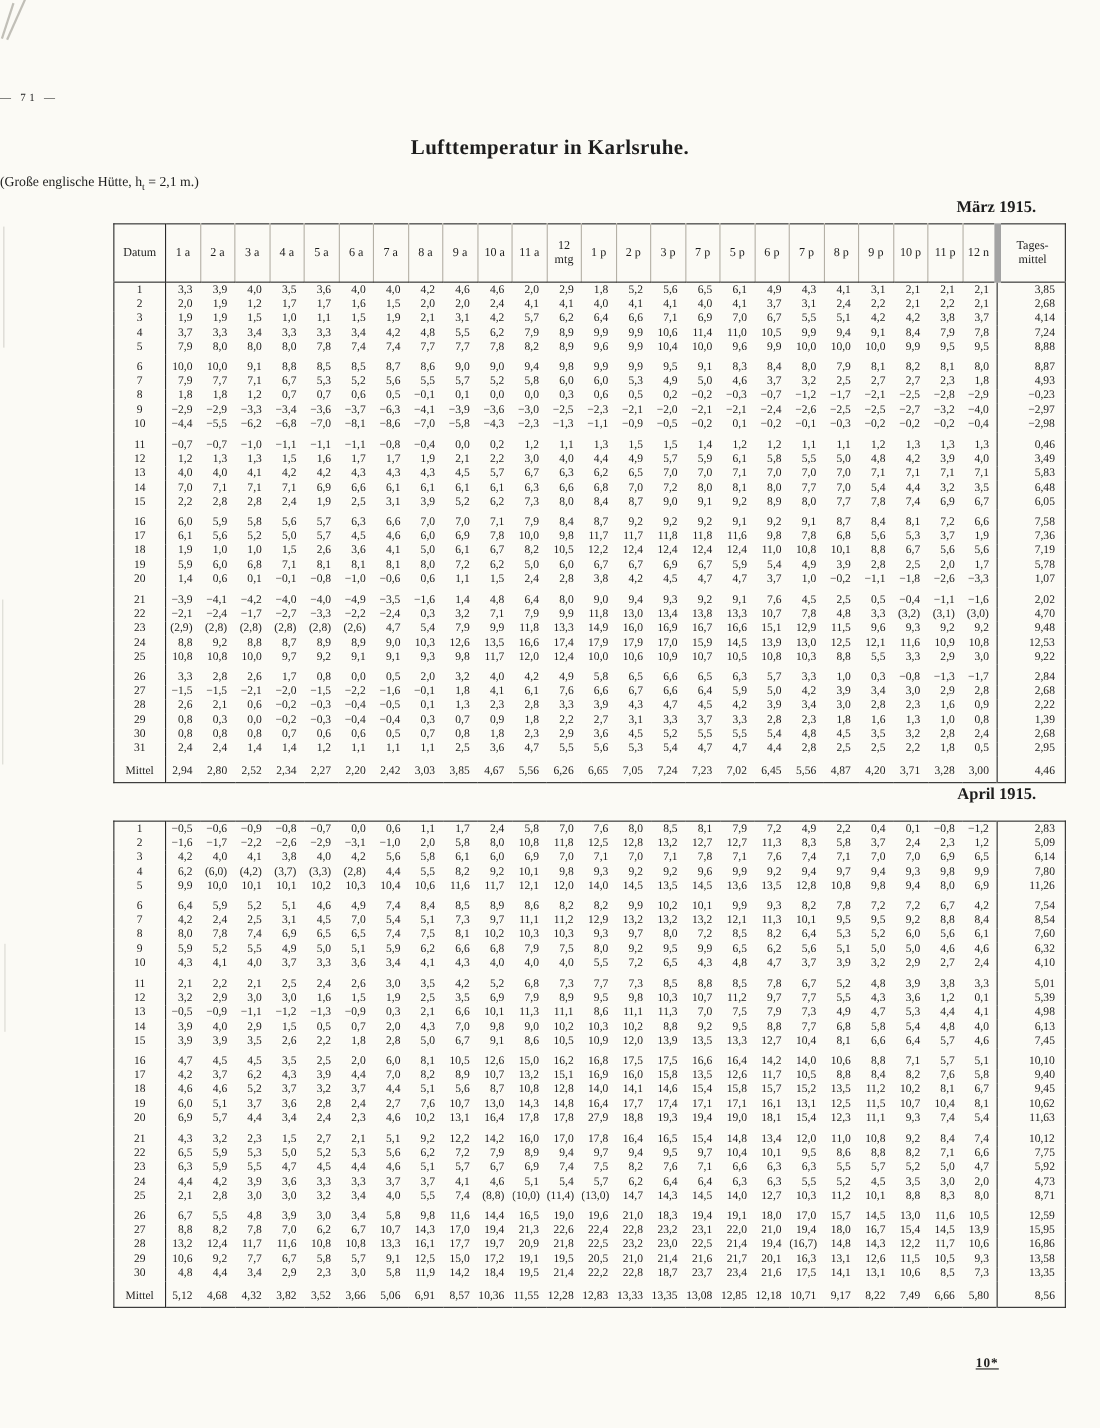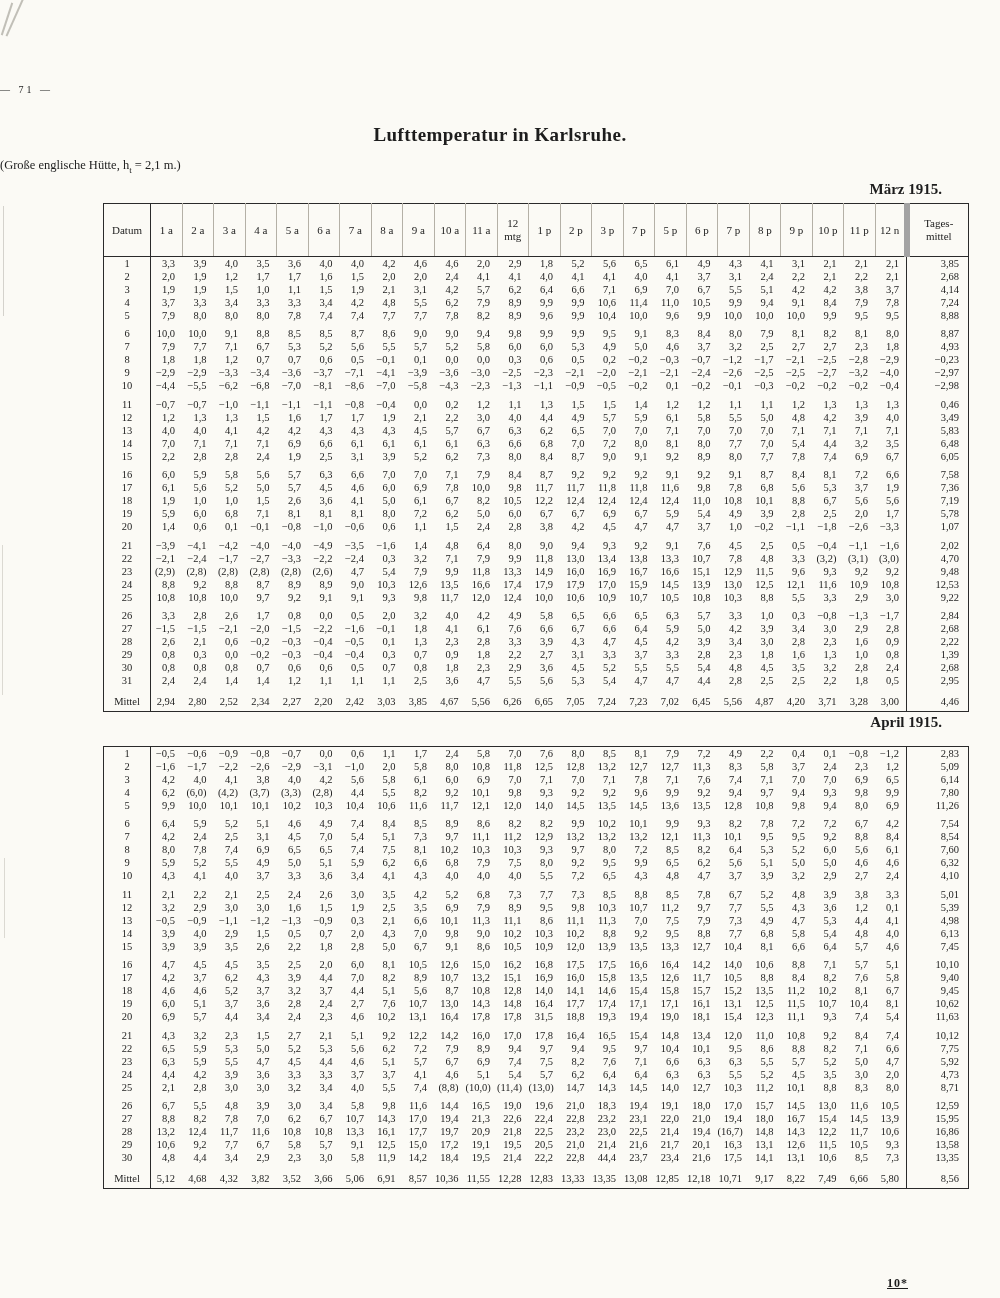--- a/index.html
+++ b/index.html
@@ -26,21 +26,21 @@
     padding:3px 0; height:46px; vertical-align:middle; text-align:center;
     border-bottom:1px solid #2a2a2a; border-right:1px solid #b4b0a6;
   }
   th:first-child { border-right:1px solid #2a2a2a; }
   th:last-child { border-right:none; border-left:6px solid #a3a3a3; }
   td.date { text-align:center; border-right:1px solid #2a2a2a; }
   td.val  { text-align:right; padding-right:7px; }
   td.mean { text-align:right; padding-right:9px; border-left:1px solid #2a2a2a; }
   tr.group-start td { padding-top:6px; }
   tr.mittel td { padding-top:8px; padding-bottom:3px; }
-  .footer-mark { position:absolute; right:92px; top:1276px; font-size:12px; font-weight:700; letter-spacing:1px;text-decoration:underline; }
+  .footer-mark { position:absolute; right:92px; top:1232px; font-size:12px; font-weight:700; letter-spacing:1px;text-decoration:underline; }
   .mark { position:absolute; background:#7a776d; opacity:.45; }
   #m1 { left:6px;  top:2px;   width:2px; height:34px;  transform:rotate(18deg); }
   #m2 { left:14px; top:-4px;  width:2px; height:42px;  transform:rotate(24deg); }
   #m3 { left:3px;  top:206px; width:1px; height:110px; opacity:.3; }
   #m4 { left:2px;  top:545px; width:1px; height:150px; opacity:.25; }
   #m5 { left:4px;  top:858px; width:1px; height:80px;  opacity:.25; }
 </style>
 </head>
 <body>
 
@@ -343,21 +343,21 @@
           <td class="mean">−0,23</td>
         </tr>
         <tr>
           <td class="date">9</td>
           <td class="val">−2,9</td>
           <td class="val">−2,9</td>
           <td class="val">−3,3</td>
           <td class="val">−3,4</td>
           <td class="val">−3,6</td>
           <td class="val">−3,7</td>
-          <td class="val">−7,1</td>
+          <td class="val">−6,3</td>
           <td class="val">−4,1</td>
           <td class="val">−3,9</td>
           <td class="val">−3,6</td>
           <td class="val">−3,0</td>
           <td class="val">−2,5</td>
           <td class="val">−2,3</td>
           <td class="val">−2,1</td>
           <td class="val">−2,0</td>
           <td class="val">−2,1</td>
           <td class="val">−2,1</td>
@@ -1589,21 +1589,21 @@
           <td class="val">4,4</td>
           <td class="val">3,4</td>
           <td class="val">2,4</td>
           <td class="val">2,3</td>
           <td class="val">4,6</td>
           <td class="val">10,2</td>
           <td class="val">13,1</td>
           <td class="val">16,4</td>
           <td class="val">17,8</td>
           <td class="val">17,8</td>
-          <td class="val">31,5</td>
+          <td class="val">27,9</td>
           <td class="val">18,8</td>
           <td class="val">19,3</td>
           <td class="val">19,4</td>
           <td class="val">19,0</td>
           <td class="val">18,1</td>
           <td class="val">15,4</td>
           <td class="val">12,3</td>
           <td class="val">11,1</td>
           <td class="val">9,3</td>
           <td class="val">7,4</td>
@@ -1871,21 +1871,21 @@
           <td class="val">2,3</td>
           <td class="val">3,0</td>
           <td class="val">5,8</td>
           <td class="val">11,9</td>
           <td class="val">14,2</td>
           <td class="val">18,4</td>
           <td class="val">19,5</td>
           <td class="val">21,4</td>
           <td class="val">22,2</td>
           <td class="val">22,8</td>
-          <td class="val">44,4</td>
+          <td class="val">18,7</td>
           <td class="val">23,7</td>
           <td class="val">23,4</td>
           <td class="val">21,6</td>
           <td class="val">17,5</td>
           <td class="val">14,1</td>
           <td class="val">13,1</td>
           <td class="val">10,6</td>
           <td class="val">8,5</td>
           <td class="val">7,3</td>
           <td class="mean">13,35</td>

